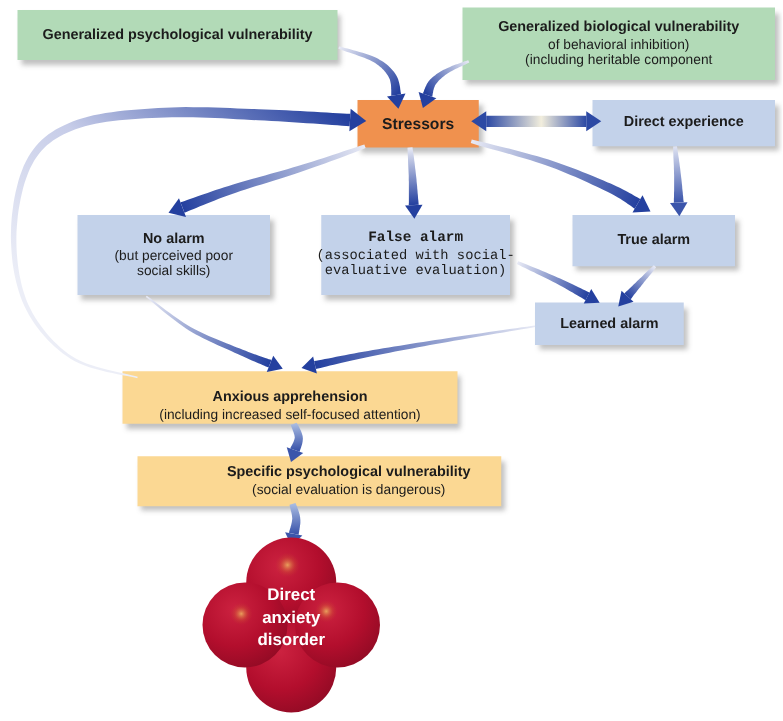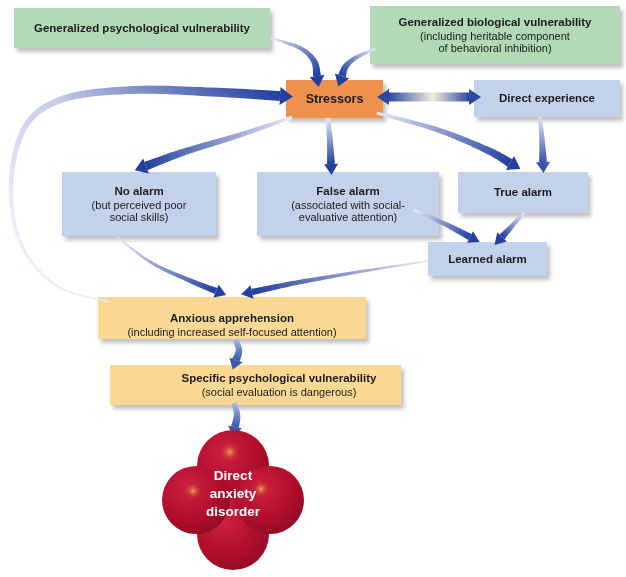--- a/index.html
+++ b/index.html
@@ -18,21 +18,21 @@
   .green{background:var(--box-green,#b2dab7);}
   .blue{background:var(--box-blue,#c3d2ea);}
   .orange{background:var(--box-orange,#f0914e);}
   .yellow{background:var(--box-yellow,#fbd893);}
   .b-genpsych{left:14px;top:8px;width:256px;height:40px;}
   .b-genbio{left:370px;top:6px;width:250px;height:58px;}
   .b-stressors{left:286px;top:80px;width:97px;height:38px;text-align:right;}
   .b-stressors .ttl{font-size:12.5px;}
   .b-directexp{left:474px;top:80px;width:146px;height:37px;}
   .b-noalarm{left:62px;top:172px;width:154px;height:64px;}
-  .b-falsealarm{left:257px;top:172px;width:182px;height:64px;}
+  .b-falsealarm{left:257px;top:172px;width:151px;height:64px;font-family:Liberation Mono, monospace;}
   .b-truealarm{left:458px;top:172px;width:130px;height:41px;}
   .b-learnedalarm{left:428px;top:242px;width:119px;height:34px;}
   .b-anxious{left:98px;top:297px;width:268px;height:42px;justify-content:flex-end;}
   .b-specific{left:110px;top:365px;width:244px;height:40px;padding-left:47px;}
   #arrows{position:absolute;left:0;top:0;width:626px;height:577px;z-index:5;pointer-events:none;}
   .blob-label{
     position:absolute;left:173px;top:467px;width:120px;z-index:6;text-align:center;
     font-weight:bold;font-size:13.5px;line-height:1.32;color:#ffffff;pointer-events:none;
   }
   .blob-label span{display:block;}
@@ -41,42 +41,42 @@
 <body>
 
 <div class="canvas">
 
   <div class="box green b-genpsych">
     <span class="ttl">Generalized psychological vulnerability</span>
   </div>
 
   <div class="box green b-genbio">
     <span class="ttl">Generalized biological vulnerability</span>
+    <span class="sub">of behavioral inhibition)</span>
     <span class="sub">(including heritable component</span>
-    <span class="sub">of behavioral inhibition)</span>
   </div>
 
   <div class="box orange b-stressors">
     <span class="ttl">Stressors</span>
   </div>
 
   <div class="box blue b-directexp">
     <span class="ttl">Direct experience</span>
   </div>
 
   <div class="box blue b-noalarm">
     <span class="ttl">No alarm</span>
     <span class="sub">(but perceived poor</span>
     <span class="sub">social skills)</span>
   </div>
 
   <div class="box blue b-falsealarm">
     <span class="ttl">False alarm</span>
     <span class="sub">(associated with social-</span>
-    <span class="sub">evaluative attention)</span>
+    <span class="sub">evaluative evaluation)</span>
   </div>
 
   <div class="box blue b-truealarm">
     <span class="ttl">True alarm</span>
   </div>
 
   <div class="box blue b-learnedalarm">
     <span class="ttl">Learned alarm</span>
   </div>
 

